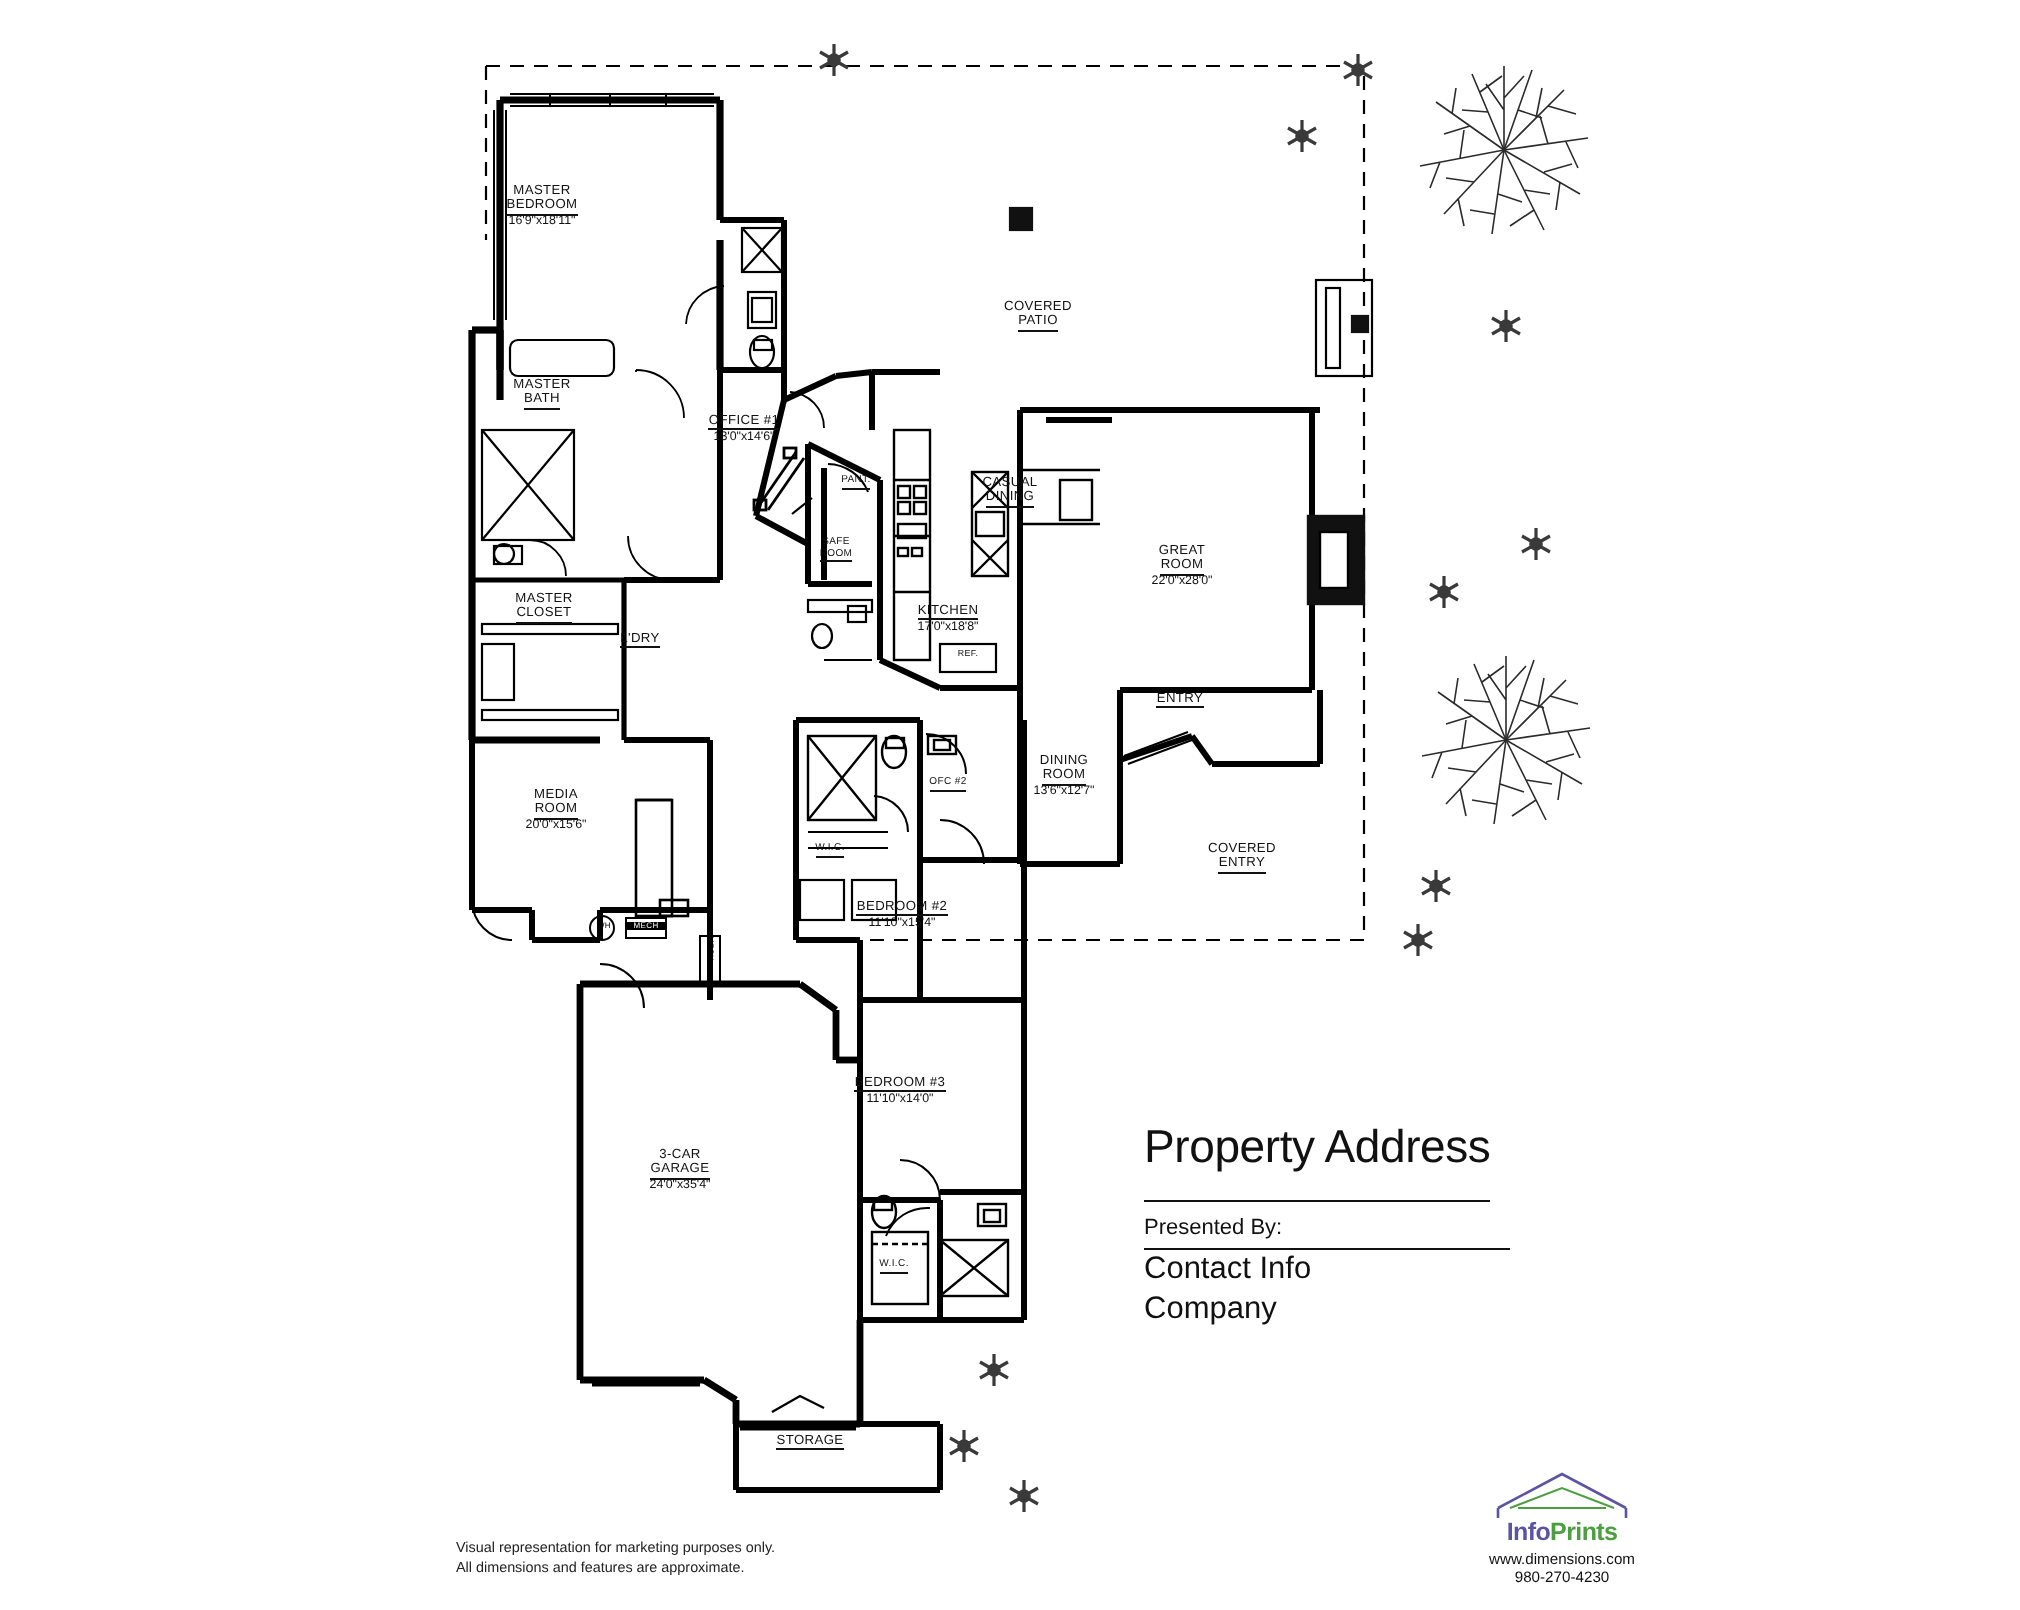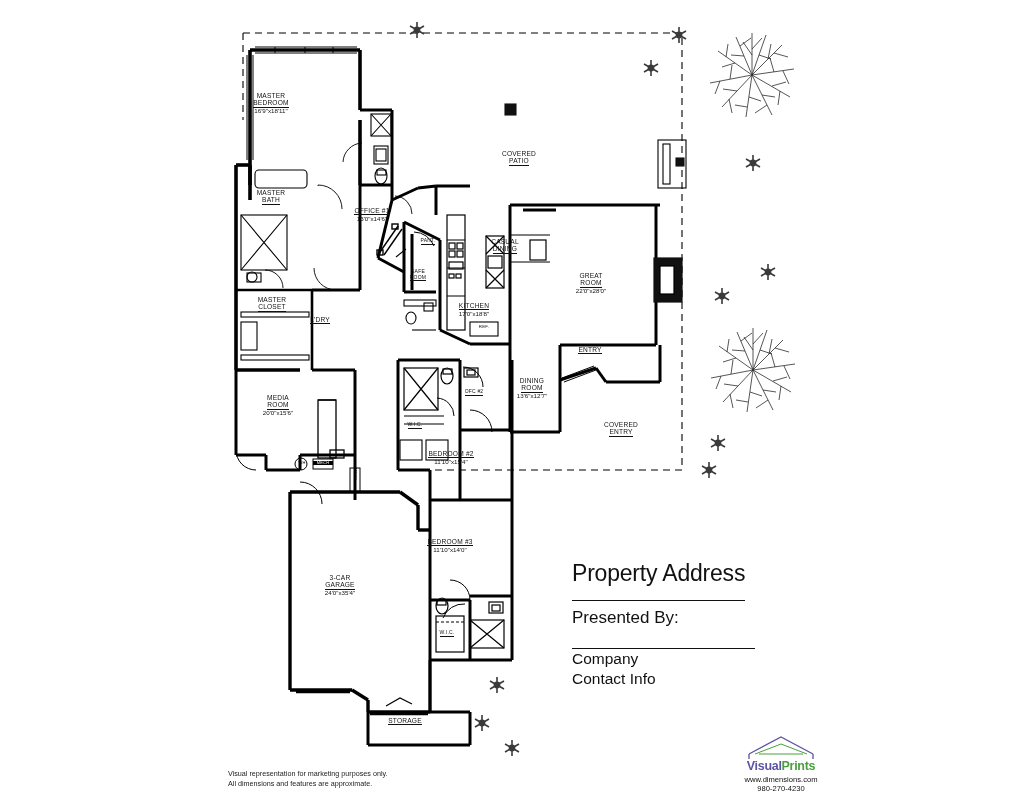--- a/index.html
+++ b/index.html
@@ -10,22 +10,22 @@
   .rm-label{position:absolute;text-align:center;line-height:1.12;
             font-family:"Liberation Sans",sans-serif;color:#111;white-space:nowrap;}
   .rm-label .nm{display:block;letter-spacing:.2px;}
   .rm-label .nm.u{border-bottom:1px solid #111;display:inline-block;padding-bottom:0px;}
   .rm-label .dim{display:block;font-size:6.2px;letter-spacing:0px;margin-top:.5px;}
   .s8{font-size:6.6px;}
   .tiny{font-size:5px;}
   #title-block{position:absolute;left:572px;top:560px;width:300px;}
   #title-block .addr{font-size:23px;letter-spacing:-.2px;color:#111;
       border-bottom:1.3px solid #111;padding-bottom:13px;display:inline-block;}
-  #title-block .pres{font-size:17px;color:#111;margin-top:7px;
-      border-bottom:1px solid #111;display:block;width:183px;padding-bottom:20px;}
+  #title-block .pres{font-size:11px;color:#111;margin-top:7px;
+      border-bottom:1px solid #111;display:block;width:183px;padding-bottom:4px;}
   #title-block .ln{font-size:15.5px;color:#111;line-height:1.29;}
   #disclaimer{position:absolute;left:228px;top:769px;font-size:7.2px;
       color:#222;line-height:1.45;}
   #logo-block{position:absolute;left:726px;top:734px;width:110px;text-align:center;}
   #logo-block .wordmark{font-size:12.5px;font-weight:bold;letter-spacing:-.3px;line-height:1;}
   #logo-block .wordmark .a{color:#5b54a4;}
   #logo-block .wordmark .b{color:#4b9f3f;margin-top:48px;}
   #logo-block .url{font-size:7.6px;color:#111;margin-top:2px;line-height:1.3;}
   #logo-block .tel{font-size:7.6px;color:#111;line-height:1.3;}
 </style>
@@ -519,38 +519,38 @@
   <div class="rm-label" style="left:313px;top:461px;width:20px;font-size:4px;color:#fff;background:#000;">
     <span class="nm">MECH</span>
   </div>
   <div class="rm-label" style="left:347px;top:472px;width:16px;font-size:4px;color:#000;transform:rotate(90deg);">
     <span class="nm">MECH</span>
   </div>
 
   <div id="title-block">
     <div class="addr">Property Address</div>
     <div class="pres">Presented By:</div>
+    <div class="ln">Contact Info</div>
     <div class="ln">Company</div>
-    <div class="ln">Contact Info</div>
   </div>
 
   <div id="disclaimer">
     <div>Visual representation for marketing purposes only.</div>
     <div>All dimensions and features are approximate.</div>
   </div>
 
   <div id="logo-block">
     <svg width="72" height="26" viewBox="0 0 72 26" style="display:block;margin:0 auto;">
       <g fill="none" stroke="#5b54a4" stroke-width="1.3">
         <path d="M4,20 L36,3 L68,20"></path>
         <path d="M4,20 L4,25 M68,20 L68,25"></path>
         <path d="M10,20 L36,10 L62,20" stroke="#4b9f3f" stroke-width="1"></path>
         <path d="M14,20 L58,20" stroke="#4b9f3f" stroke-width="1"></path>
       </g>
     </svg>
     <div class="wordmark">
-      <span class="a">Visual</span><span class="b">Prints</span>
+      <span class="a">Info</span><span class="b">Prints</span>
     </div>
     <div class="url">www.dimensions.com</div>
     <div class="tel">980-270-4230</div>
   </div>
 
 </div>
 
 </body></html>

